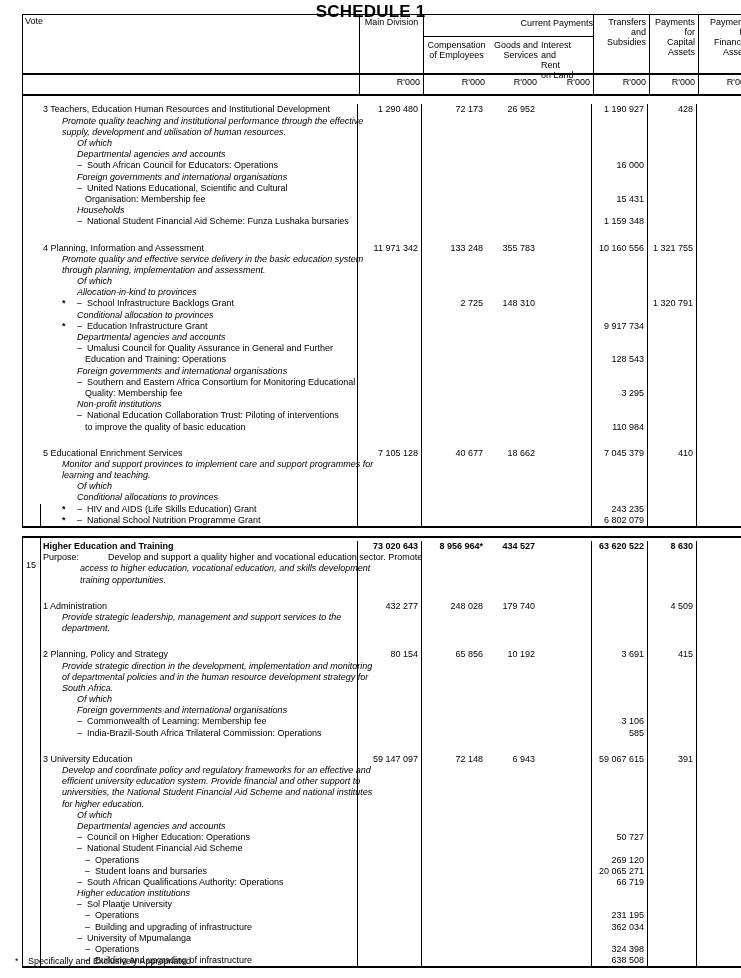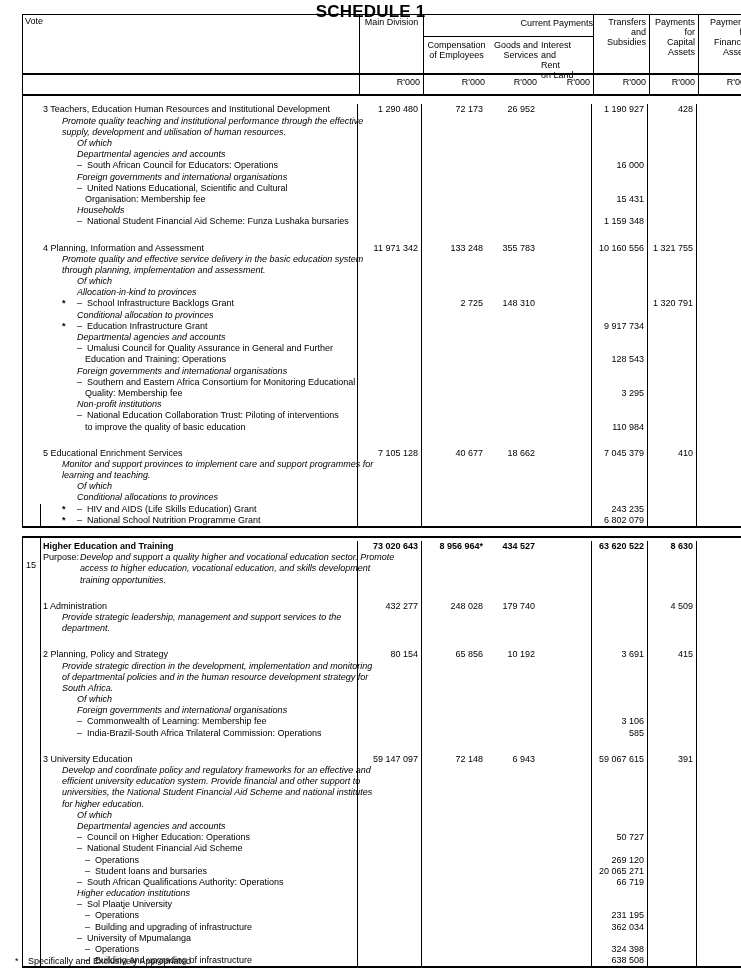--- a/index.html
+++ b/index.html
@@ -47,21 +47,21 @@
   .c-trans,.c-cap,.c-fin{border-left:1px solid #000;}
   .d-program{padding-left:2px;}
   .d-title{padding-left:2px;font-weight:bold;}
   .d-purpose{padding-left:21px;font-style:italic;}
   .d-ofwhich,.d-category{padding-left:36px;font-style:italic;}
   .d-item{padding-left:36px;}
   .d-cont{padding-left:44px;}
   .d-subitem{padding-left:44px;}
   .d-purpose15{padding-left:2px;}
   .d-purpose15 .plabel{display:inline-block;width:37px;font-style:normal;}
-  .d-purpose15 .ptext{font-style:italic;}
+  .d-purpose15 .ptext{margin-left:28px;}
   .d-purpose15cont{padding-left:39px;font-style:italic;}
   .star{position:absolute;left:21px;top:0;font-weight:bold;}
   .row.bold .desc,.row.bold .cell{font-weight:bold;}
   .footnote{position:absolute;left:7px;top:956px;font-weight:normal;}
   .footnote .fstar{display:inline-block;width:13px;padding-left:8px;box-sizing:content-box;}
 </style>
 </head>
 <body>
 
 <div class="page">

